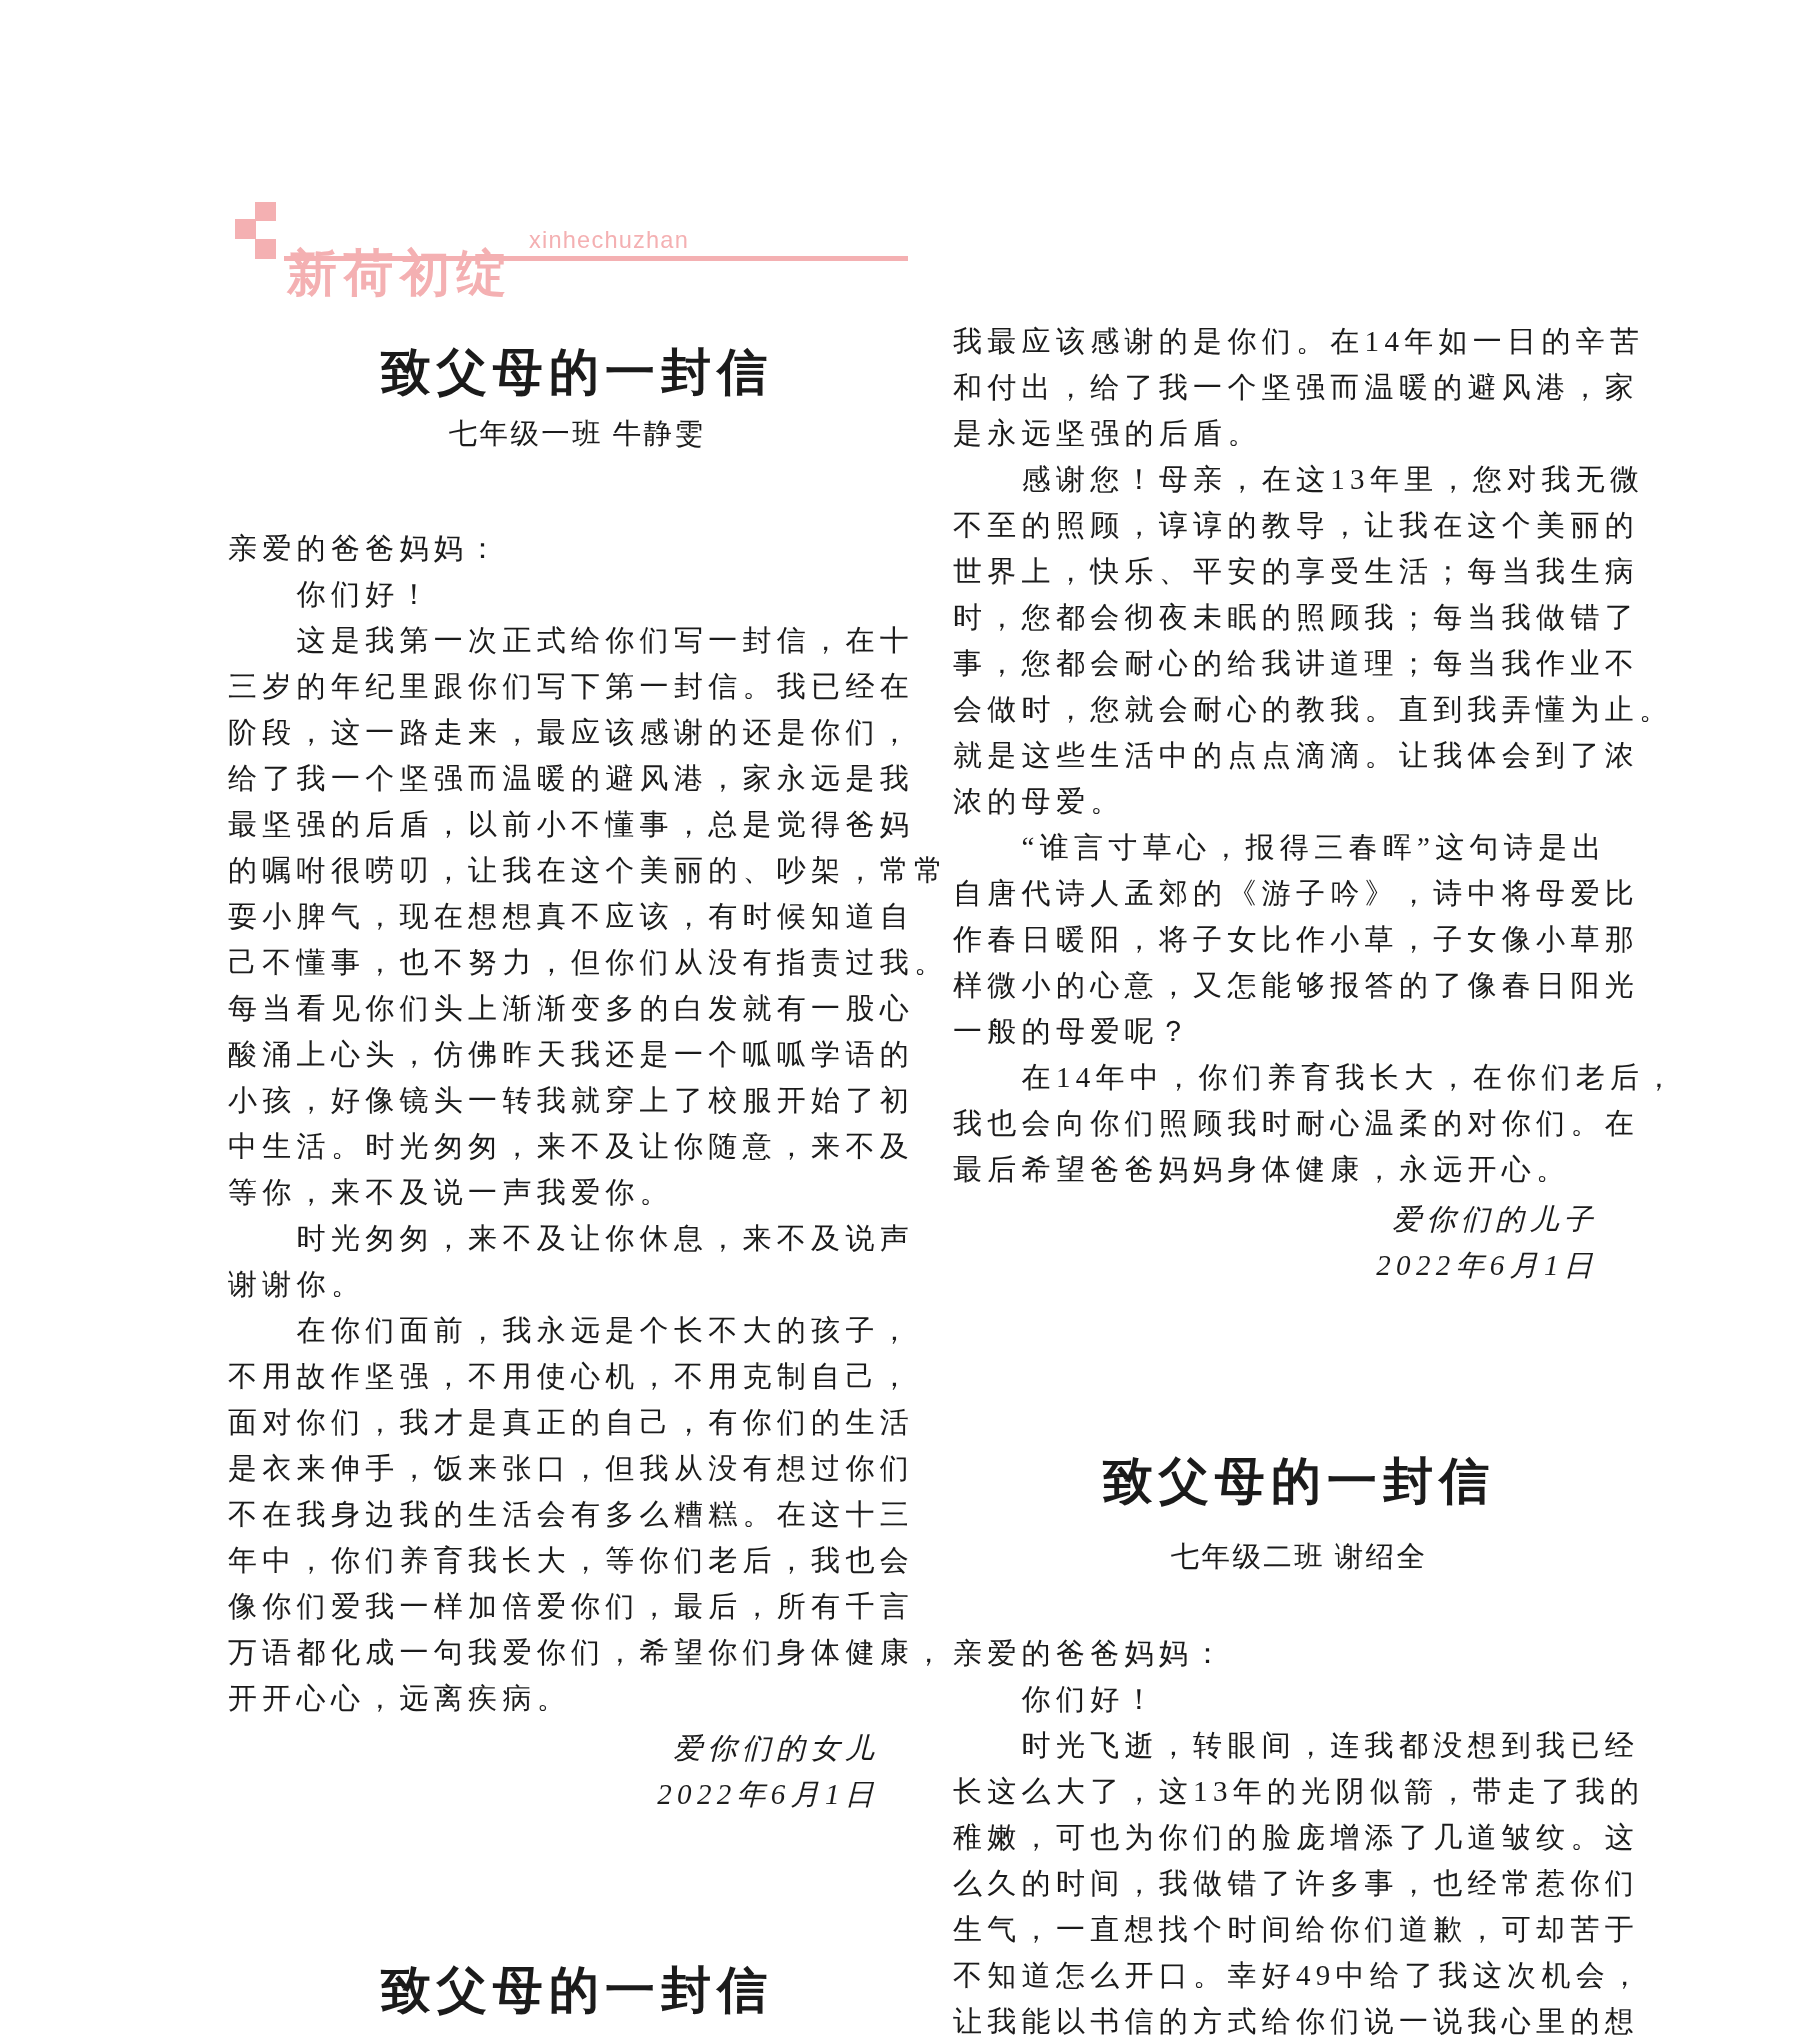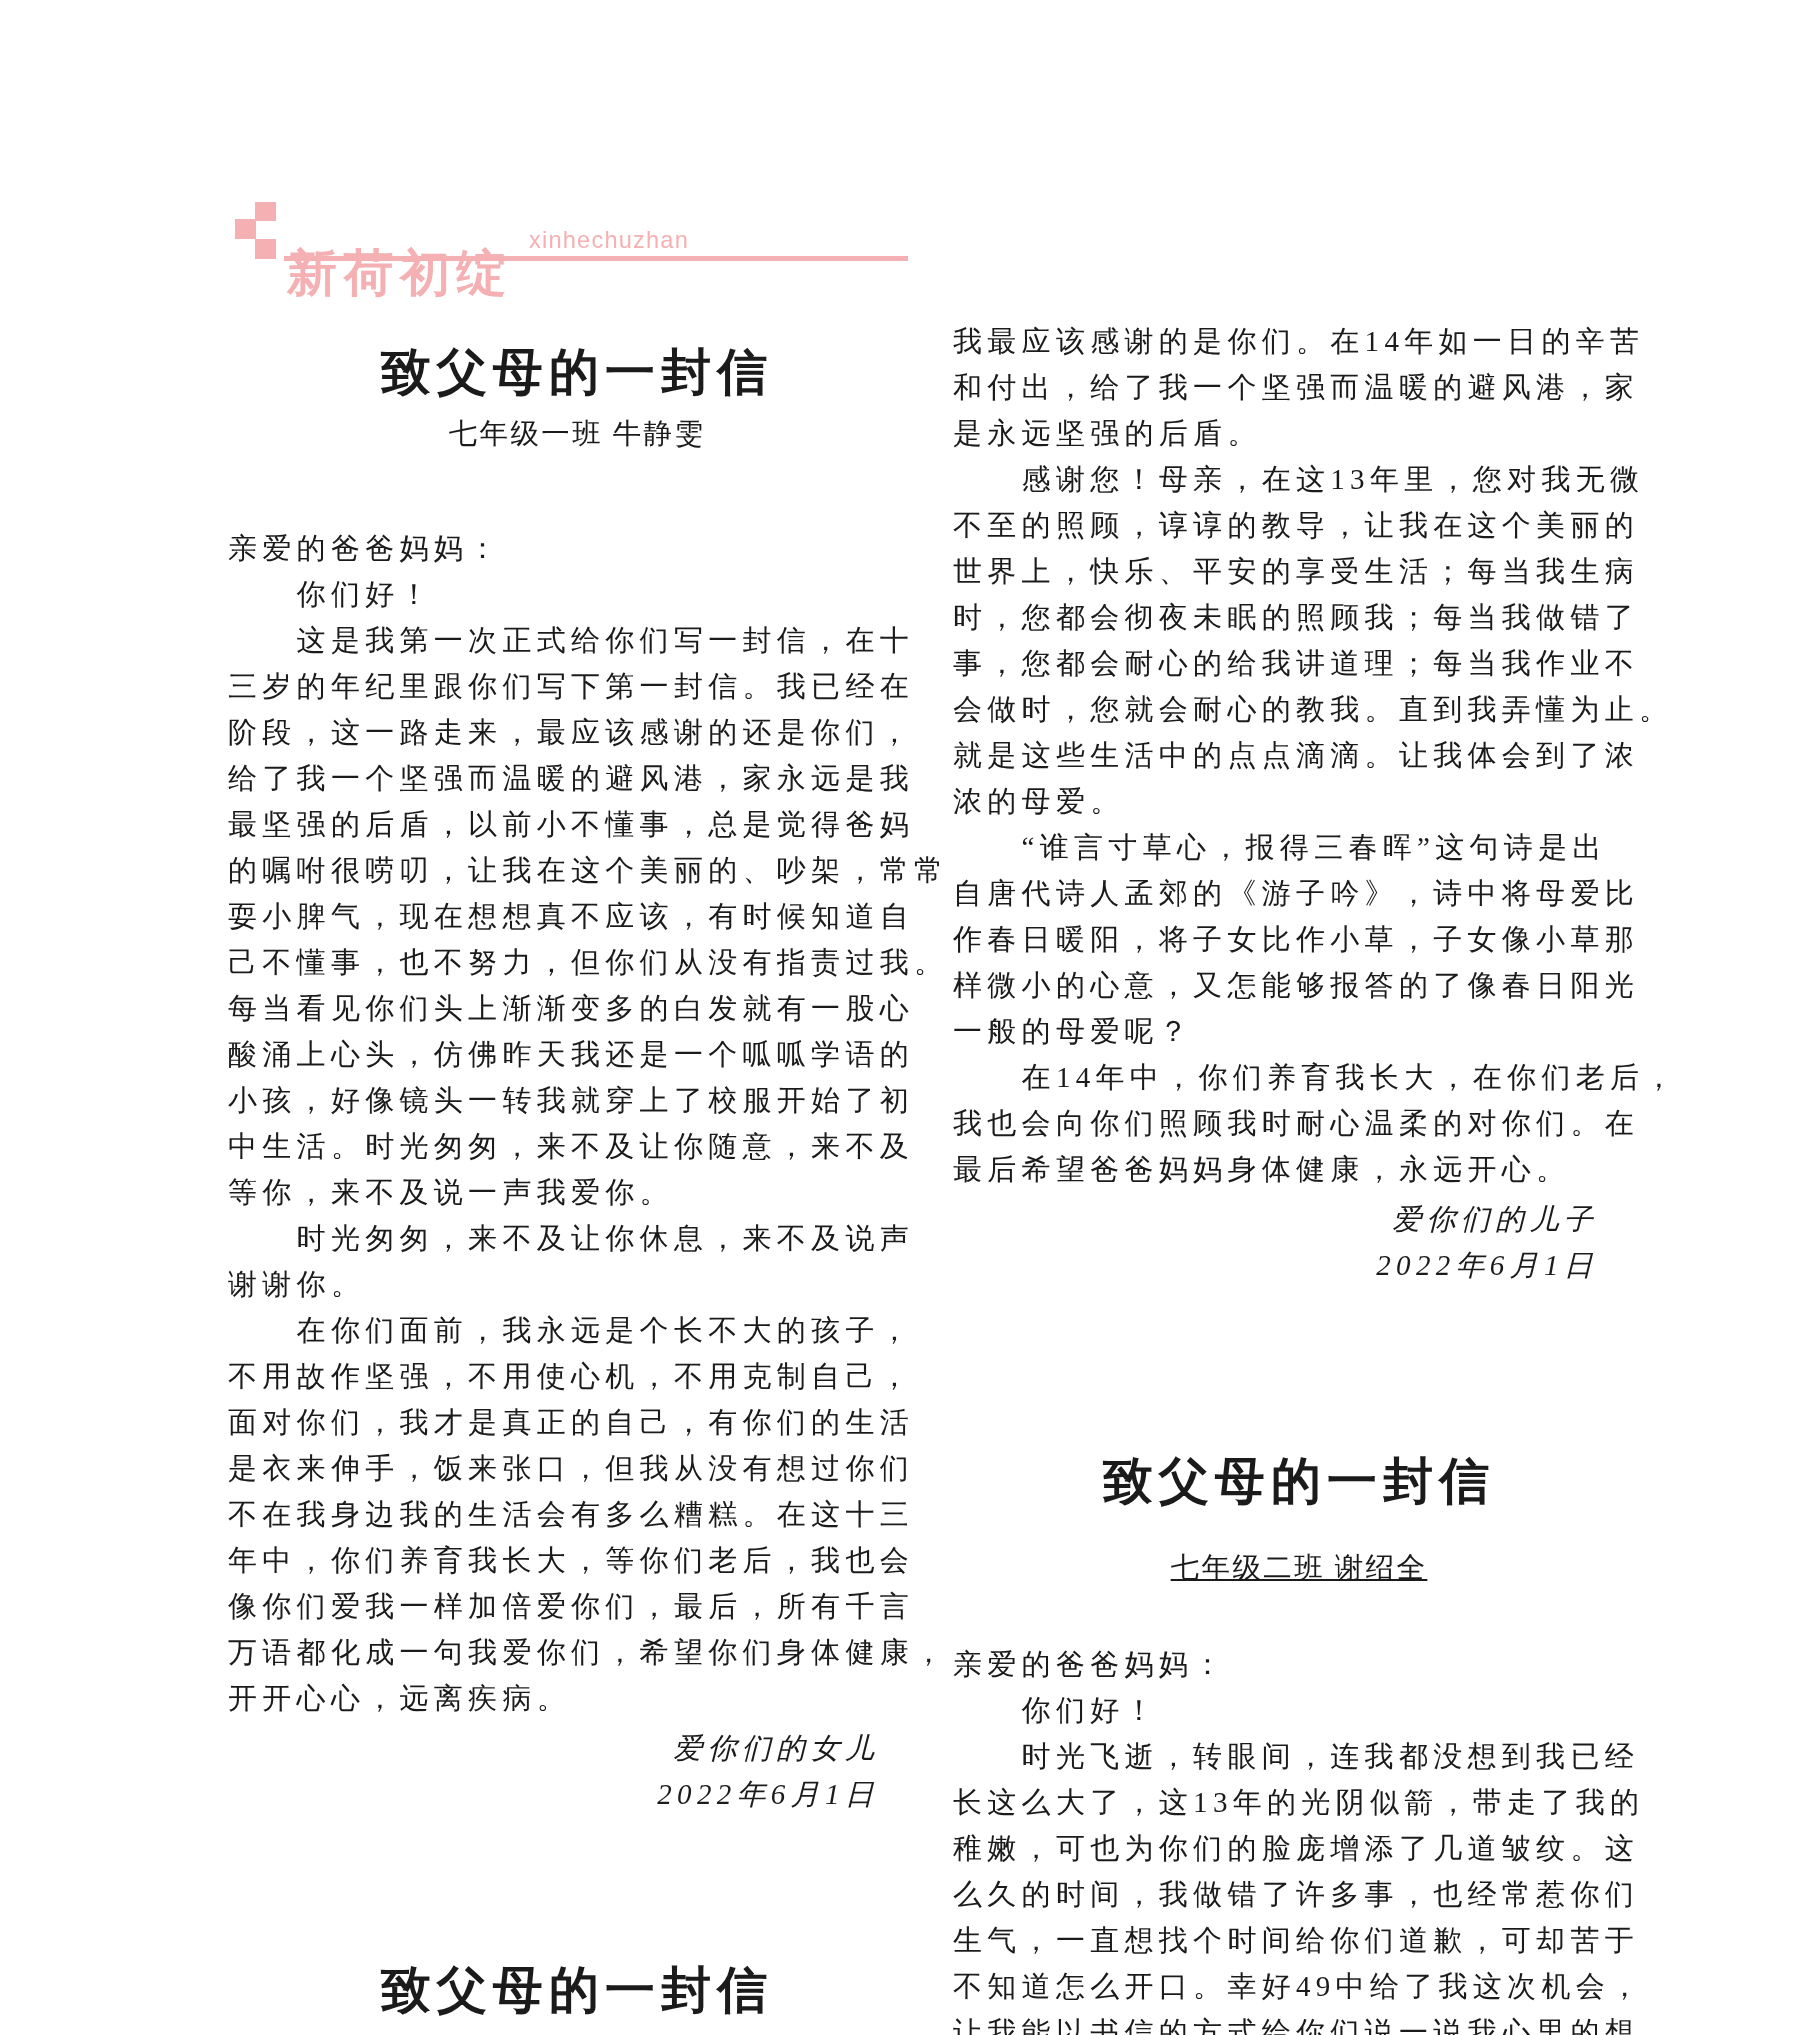--- a/index.html
+++ b/index.html
@@ -50,21 +50,21 @@
   
   .col-left .t1{margin-top:338px;}
   .col-left .a1{margin-top:8.1px;}
   .col-left .b1{margin-top:73px;}
   .col-left .s1{margin-top:4.1px;}
   .col-left .t2{margin-top:139px;}
   
   .col-right .b3{margin-top:318px;}
   .col-right .s2{margin-top:4.1px;}
   .col-right .t3{margin-top:159px;}
-  .col-right .a3{margin-top:33px;text-decoration:underline;}
+  .col-right .a3{margin-top:22px;}
   .col-right .b4{margin-top:55px;}
 </style>
 </head>
 <body>
 
 <div>
 
   <header>
     <div class="sq sq-top"></div>
     <div class="sq sq-left"></div>

